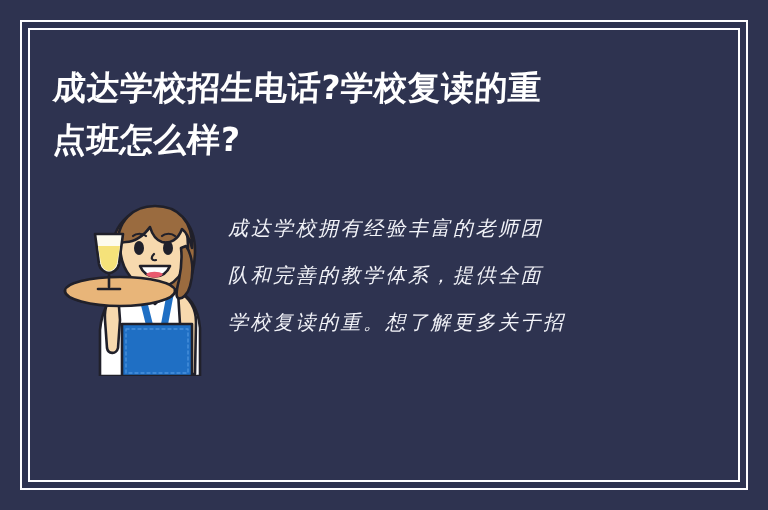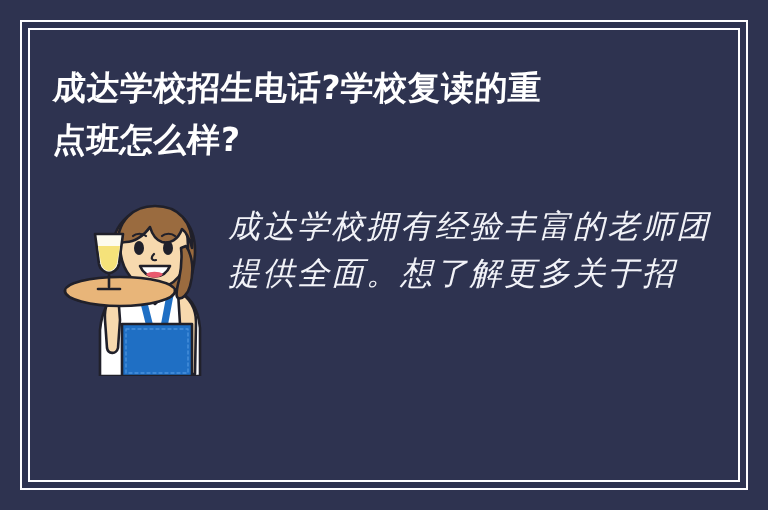--- a/index.html
+++ b/index.html
@@ -79,23 +79,23 @@
 
   
   .body-block {
     position: absolute;
     left: 228px;
     top: 205px;
     width: 424px;
   }
   .body-line {
     color: #f2f3f8;
-    font-family: Liberation Mono, monospace;
+    font-family: Liberation Sans, sans-serif;
     font-style: italic;
-    font-size: 32px;
+    font-size: 20px;
     line-height: 47px;
     letter-spacing: 2.5px;
     white-space: nowrap;
   }
 </style>
 </head>
 <body>
 
 <div id="poster">
 
@@ -161,16 +161,17 @@
         <path d="M35 38 L63 38 L59 68 C58 74, 52 77, 49 77 C46 77, 40 74, 39 68 Z" fill="#fdfbee"></path>
         <path d="M38 50 L60 50 L57 67 C56 72, 52 75, 49 75 C46 75, 42 72, 41 67 Z" fill="#f5e27a" stroke="none"></path>
         <path d="M49 77 L49 91" fill="none" stroke="#20202a" stroke-width="2.6"></path>
         <path d="M38 93 L60 93" fill="none" stroke="#20202a" stroke-width="2.6"></path>
       </g>
     </svg>
   </div>
 
   <div class="body-block">
     <div class="body-line">成达学校拥有经验丰富的老师团</div>
-    <div class="body-line">提供全面。想了解更多关于招</div>
+    <div class="body-line">队和完善的教学体系，提供全面</div>
+    <div class="body-line">学校复读的重。想了解更多关于招</div>
   </div>
 
 </div>
 
 </body></html>

